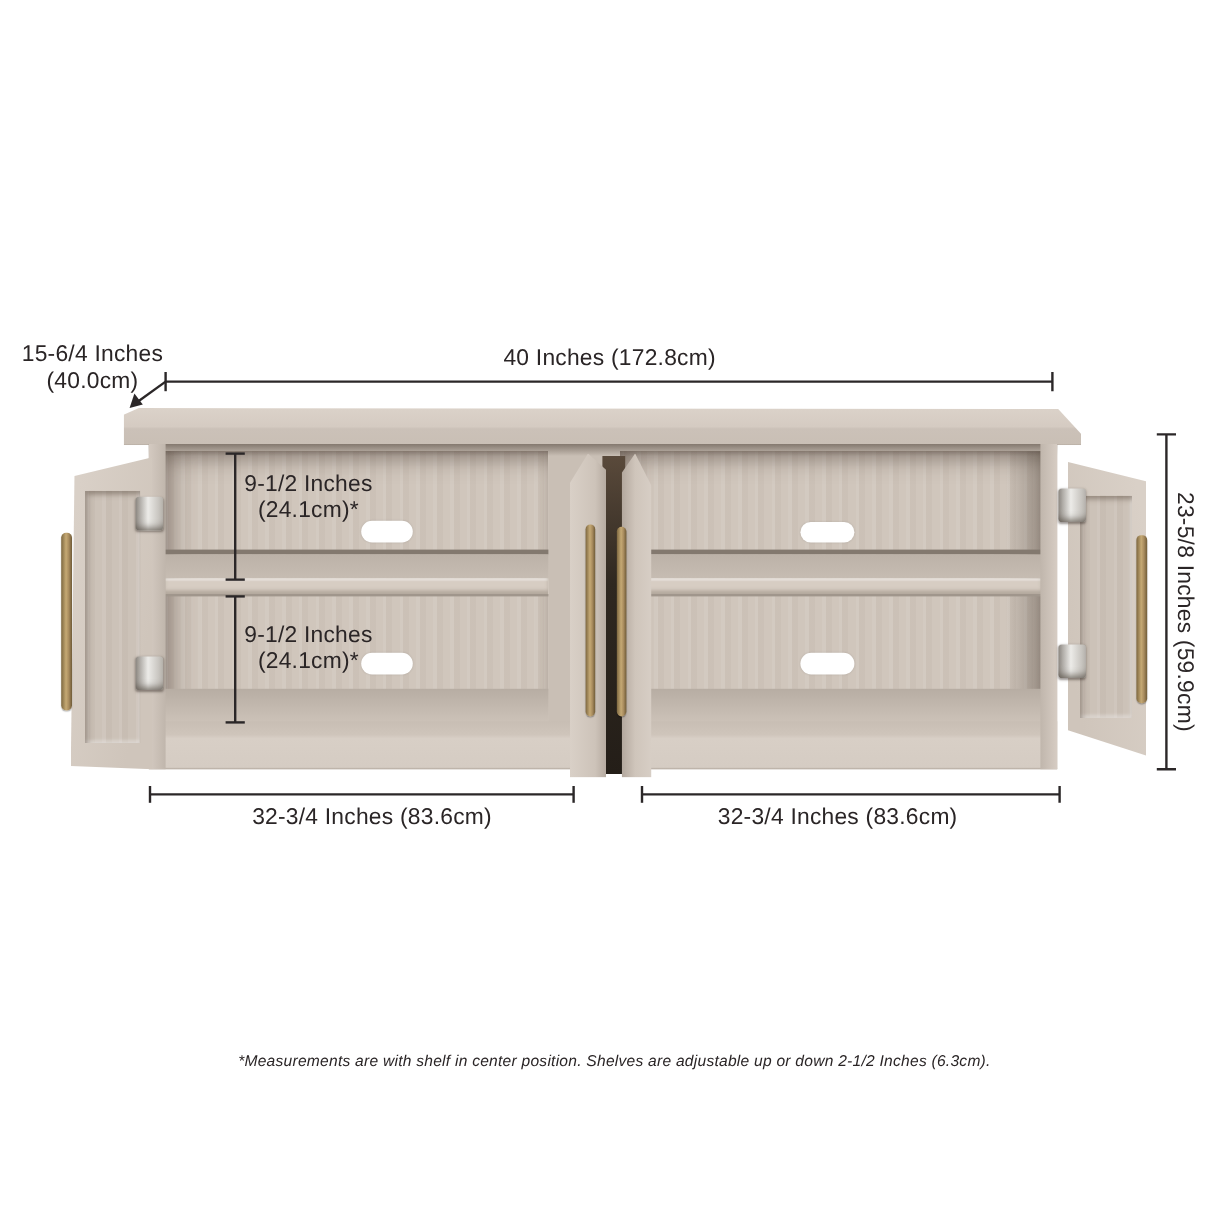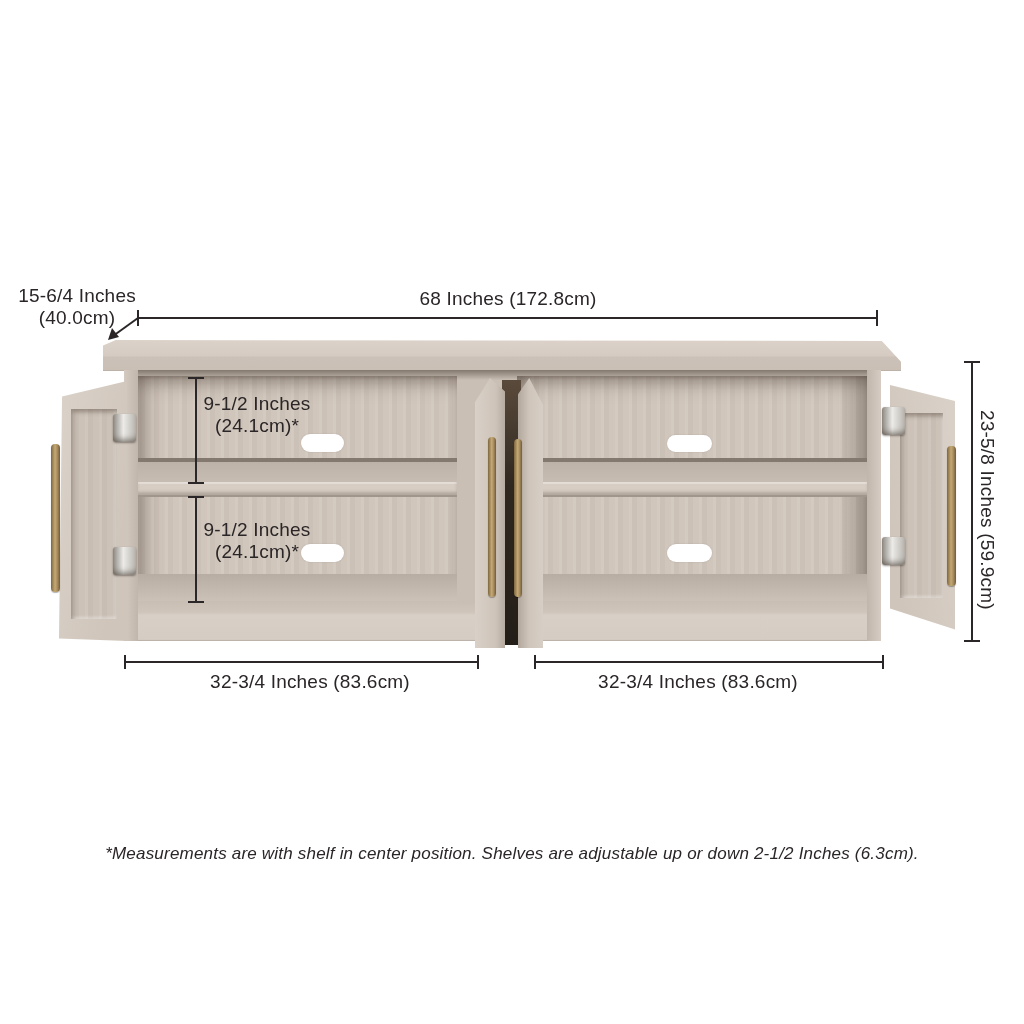--- a/index.html
+++ b/index.html
@@ -51,22 +51,22 @@
     background:linear-gradient(90deg,#7d673f 0%,#c5a974 45%,#a98c5e 70%,#6f5b38 100%);
     border-radius:4px;box-shadow:0 1px 1px rgba(0,0,0,.3);
   }
   .hinge{
     background:linear-gradient(90deg,#8f8a84 0%,#ecebe8 45%,#b9b5af 100%);
     border-radius:3px;box-shadow:0 1px 2px rgba(60,50,44,.5), inset 0 -6px 6px -4px rgba(90,82,74,.8);
   }
   .center-gap{background:linear-gradient(180deg,#5a4a3b 0%,#2f2820 40%,#241e18 100%);}
   svg.dims{left:0;top:0;pointer-events:none;}
   .footnote{
-    position:absolute;left:52px;top:844px;width:920px;text-align:center;
-    font-size:17px;font-style:italic;color:#2a2526;white-space:nowrap;letter-spacing:.2px;
+    position:absolute;left:52px;top:876px;width:920px;text-align:center;
+    font-size:13px;font-style:italic;color:#2a2526;white-space:nowrap;letter-spacing:.2px;
   }
   .vertical-label{
     position:absolute;left:976px;top:392px;height:236px;
     writing-mode:vertical-rl;text-align:center;font-size:19px;color:#2a2526;letter-spacing:.2px;
   }
 </style>
 </head>
 <body>
 
 <div id="canvas">
@@ -154,21 +154,21 @@
       <path d="M883 655 V669"></path>
     </g>
     <polygon points="108,340 119,337 112,328" fill="#2b2728"></polygon>
   </svg>
 
   <div class="dim-label" style="left:7px;top:285px;width:140px;">
     <div>15-6/4 Inches</div>
     <div>(40.0cm)</div>
   </div>
 
-  <div class="dim-label" style="left:348px;top:288px;width:320px;">68 Inches (172.8cm)</div>
+  <div class="dim-label" style="left:348px;top:288px;width:320px;">40 Inches (172.8cm)</div>
 
   <div class="dim-label" style="left:198px;top:393px;width:118px;">
     <div>9-1/2 Inches</div>
     <div>(24.1cm)*</div>
   </div>
 
   <div class="dim-label" style="left:198px;top:519px;width:118px;">
     <div>9-1/2 Inches</div>
     <div>(24.1cm)*</div>
   </div>

